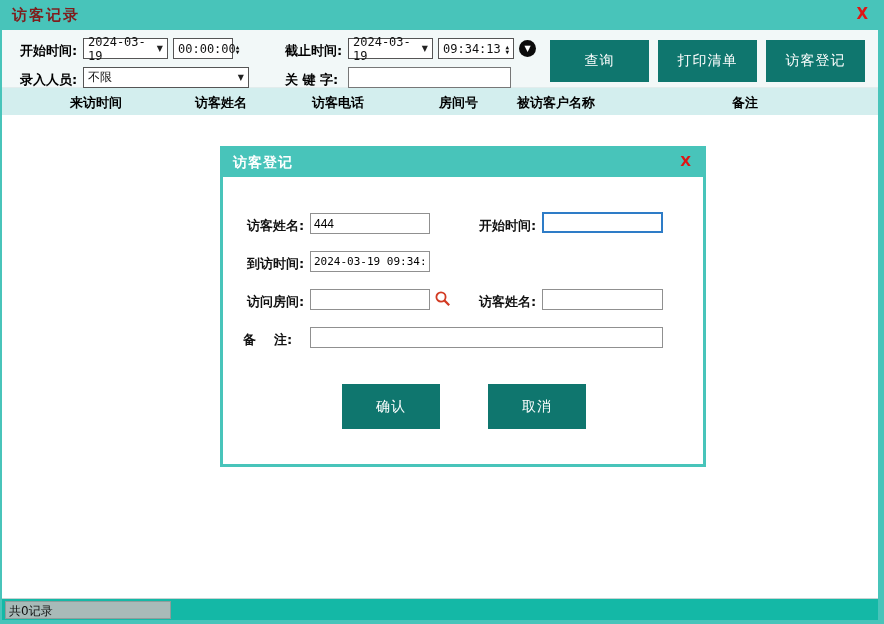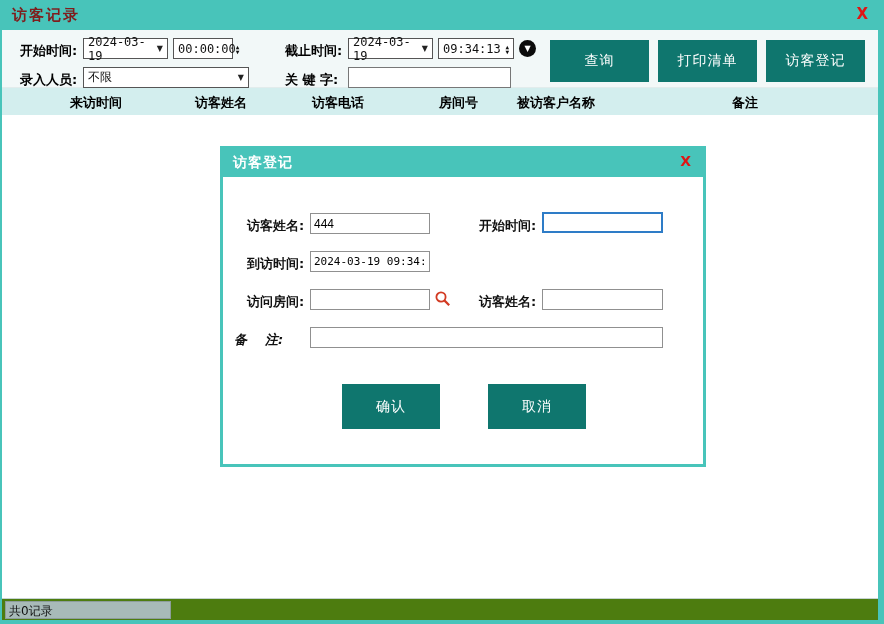--- a/index.html
+++ b/index.html
@@ -19,21 +19,21 @@
   .spin { position:absolute; height:21px; background:#fff; border:1px solid #555; display:flex; align-items:center; padding:0 4px; font-size:12px; font-family:"DejaVu Sans Mono","Liberation Mono",monospace; }
   .spin .updown { margin-left:auto; display:flex; flex-direction:column; line-height:5px; font-size:6px; color:#111; }
   .txtinput { position:absolute; height:21px; background:#fff; border:1px solid #777; font-size:12px; padding:0 4px; font-family:"DejaVu Sans","Liberation Sans",sans-serif; }
   .roundbtn { position:absolute; width:17px; height:17px; border-radius:50%; background:#0b0b0b; color:#fff; display:flex; align-items:center; justify-content:center; font-size:8px; cursor:pointer; }
   .darkbtn { position:absolute; width:99px; height:42px; background:#0f766e; color:#fff; border:none; font-size:14px; letter-spacing:1px; cursor:pointer; font-family:Liberation Mono, monospace; }
   
   .grid-header { position:absolute; left:0; top:88px; width:876px; height:27px; background:#d3eeee;padding-left:48px; }
   .grid-header span { position:absolute; top:6px; font-weight:bold; font-size:13px; color:#000; }
   .grid-body { position:absolute; left:0; top:115px; width:876px; height:483px; background:#fff; }
   
-  .statusbar { position:absolute; left:0; top:598px; width:876px; height:22px; background:#4d7c0f; border-top:1px solid #c6d4d2; }
+  .statusbar { position:absolute; left:0; top:598px; width:876px; height:22px; background:#14b8a6; border-top:1px solid #c6d4d2; }
   .statusbox { position:absolute; left:3px; top:2px; width:166px; height:18px; border:1px solid #8d9d9b; background:#a8bab8; font-size:12px; padding:1px 3px; color:#111; }
   
   .dialog { position:absolute; left:218px; top:146px; width:486px; height:321px; background:#fff; border:3px solid #48c4ba; }
   .dialog-titlebar { position:relative; height:28px; background:#48c4ba; }
   .dialog-titlebar .title { position:absolute; left:10px; top:5px; color:#fff; font-weight:bold; font-size:14px; letter-spacing:1px; }
   .dialog-titlebar .close-x { right:12px; top:4px; font-size:14px; }
   .dialog-body { position:relative; width:100%; height:287px; }
   .dlbl { position:absolute; font-weight:bold; font-size:13px; white-space:pre; }
   .dinput { position:absolute; height:21px; border:1px solid #909090; background:#fff; font-size:12px; padding:0 3px; font-family:Liberation Sans, sans-serif; }
   .dinput.focus { border:2px solid #2e7cc7; }
@@ -125,21 +125,21 @@
       <span class="dlbl" style="left:24px; top:116px;">访问房间:</span>
       <input class="dinput" style="left: 87px; top: 112px; width: 120px;" value="">
       <svg class="mag" style="left:211px; top:113px;" viewBox="0 0 18 18">
         <circle cx="7" cy="7" r="4.6" fill="none" stroke="#d23a22" stroke-width="1.8"></circle>
         <line x1="10.6" y1="10.6" x2="15.2" y2="15.2" stroke="#d23a22" stroke-width="2.2"></line>
       </svg>
 
       <span class="dlbl" style="left:256px; top:116px;">访客姓名:</span>
       <input class="dinput" style="left: 319px; top: 112px; width: 121px;" value="">
 
-      <span class="dlbl" style="left:11px; top:154px;font-style:italic;">备    注:</span>
+      <span class="dlbl" style="left:20px; top:154px;">备    注:</span>
       <input class="dinput" style="left: 87px; top: 150px; width: 353px;" value="">
 
       <button class="darkbtn" style="left:265px; top:207px; width:98px; height:45px;">取消</button>
       <button class="darkbtn" style="left:119px; top:207px; width:98px; height:45px;">确认</button>
     </div>
   </div>
 
 </div>
 
 </body></html>

